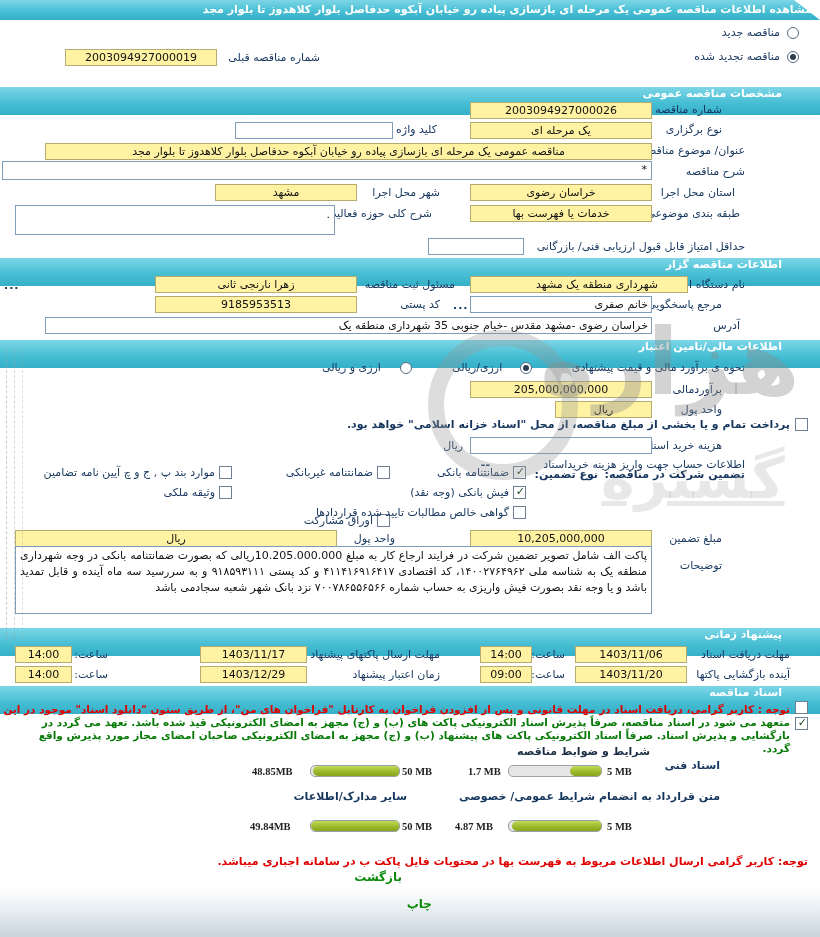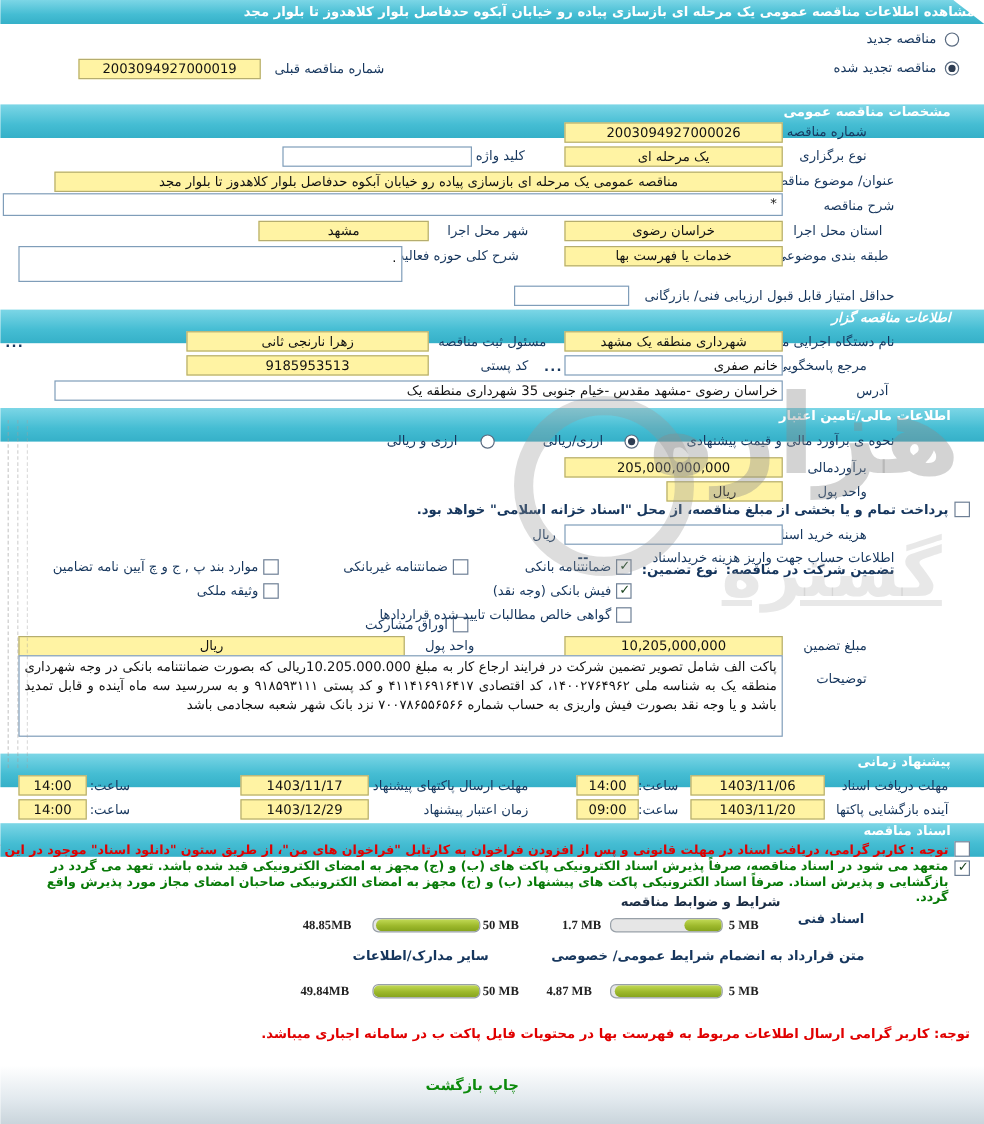--- a/index.html
+++ b/index.html
@@ -1,20 +1,20 @@
 <!DOCTYPE html>
 <html lang="fa" dir="rtl"><head>
 <meta charset="utf-8">
 <style>
   html,body{margin:0;padding:0;background:#fff;}
   #page{position:relative;width:820px;height:937px;background:#fff;overflow:hidden;direction:rtl;
         font-family:"DejaVu Sans","Liberation Sans",sans-serif;}
   .secbar{position:absolute;left:0;width:820px;height:28px;line-height:14px;
           background:linear-gradient(180deg,#7cd6e6 0%,#45bdd3 60%,#35b0c8 100%);
-          color:#fff;font-size:11px;font-weight:bold;padding-right:28px;box-sizing:border-box;white-space:nowrap;}
+          color:#fff;font-size:11px;font-weight:bold;padding-right:38px;box-sizing:border-box;white-space:nowrap;}
   .titlebar{position:absolute;left:0;top:0;width:820px;height:20px;line-height:20px;
           background:linear-gradient(180deg,#7cd6e6 0%,#45bdd3 60%,#35b0c8 100%);
           color:#fff;font-size:11px;font-weight:bold;padding-right:8px;box-sizing:border-box;white-space:nowrap;}
   .notch{position:absolute;right:0;top:0;width:26px;height:20px;background:#fff;
          clip-path:polygon(100% 0,100% 100%,0 0);}
   .lbl{position:absolute;font-size:11px;line-height:12px;color:#16365d;white-space:nowrap;}
   .bold{font-weight:bold;}
   .red{color:#e00000;font-weight:bold;}
   .green{color:#087a08;font-weight:bold;}
   .yfield{position:absolute;height:15px;line-height:15px;background:#fff3a3;border:1px solid #b5ad6f;
@@ -77,24 +77,24 @@
   <div class="yfield" style="left:215px;top:184px;width:140px;">مشهد</div>
 
   <span class="lbl" style="top:208px;right:80px;">طبقه بندی  موضوعی</span>
   <div class="yfield" style="left:470px;top:205px;width:180px;">خدمات یا فهرست بها</div>
   <span class="lbl" style="top:208px;right:388px;">شرح کلی حوزه فعالیت</span>
   <div class="warea" style="left:15px;top:205px;width:310px;height:26px;">.</div>
 
   <span class="lbl" style="top:241px;right:75px;">حداقل  امتیاز قابل قبول  ارزیابی  فنی/ بازرگانی</span>
   <div class="wfield" style="left:428px;top:238px;width:88px;"></div>
 
-  <div class="secbar" style="top:258px;font-style:italic;">اطلاعات مناقصه گزار</div>
+  <div class="secbar" style="top:258px;">اطلاعات مناقصه گزار</div>
 
   <span class="lbl" style="top:279px;right:75px;">نام دستگاه  اجرایی  مناقصه گزار</span>
-  <div class="yfield" style="left:470px;top:276px;width:180px;">شهرداری منطقه یک مشهد</div>
+  <div class="yfield" style="left:470px;top:276px;width:180px;padding-left:36px;">شهرداری منطقه یک مشهد</div>
   <span class="lbl" style="top:279px;right:365px;">مسئول ثبت  مناقصه</span>
   <div class="yfield" style="left:155px;top:276px;width:200px;">زهرا نارنجی ثانی</div>
   <span class="dots" style="top:279px;left:4px;">...</span>
 
   <span class="lbl" style="top:299px;right:98px;">مرجع پاسخگویی</span>
   <div class="wfield" style="left:470px;top:296px;width:174px;">خانم صفری</div>
   <span class="dots" style="top:299px;left:453px;">...</span>
   <span class="lbl" style="top:299px;right:380px;">کد  پستی</span>
   <div class="yfield" style="left:155px;top:296px;width:200px;">9185953513</div>
 
@@ -220,21 +220,21 @@
   <span class="sz" style="top:821px;left:250px;">49.84MB</span>
   <div class="pbar" style="left:310px;top:820px;width:88px;">
     <div class="pfill" style="width: 100%;"></div>
   </div>
   <span class="sz" style="top:821px;left:402px;">50 MB</span>
 
   <span class="lbl red" style="top:856px;right:12px;font-size:11px;">توجه: کاربر  گرامی ارسال  اطلاعات مربوط به  فهرست بها در  محتویات فایل پاکت ب در  سامانه  اجباری میباشد.</span>
 
   <div class="footband"></div>
   <span class="link" style="top:897px;right:388px;">چاپ</span>
-  <span class="link" style="top:897px;right:418px;margin-left:16px;">بازگشت</span>
+  <span class="link" style="top:870px;right:418px;margin-left:16px;">بازگشت</span>
 
   <div class="wm" style="left:428px;top:330px;width:118px;height:118px;border:16px solid rgba(150,150,150,.32);border-radius:50%;"></div>
   <div class="wm" style="left:540px;top:312px;font-size:92px;font-weight:bold;color:rgba(140,140,140,.38);line-height:1.1;">هزاره</div>
   <div class="wm" style="left:601px;top:445px;font-size:57px;font-weight:bold;color:rgba(150,150,150,.22);text-decoration:underline;">گستره</div>
   <div class="wm" style="left:6px;top:350px;height:290px;border-right:1px dashed rgba(160,160,160,.55);"></div>
   <div class="wm" style="left:14px;top:350px;height:290px;border-right:1px dashed rgba(160,160,160,.45);"></div>
   <div class="wm" style="left:22px;top:350px;height:290px;border-right:1px dashed rgba(160,160,160,.35);"></div>
 
 </div>
 

